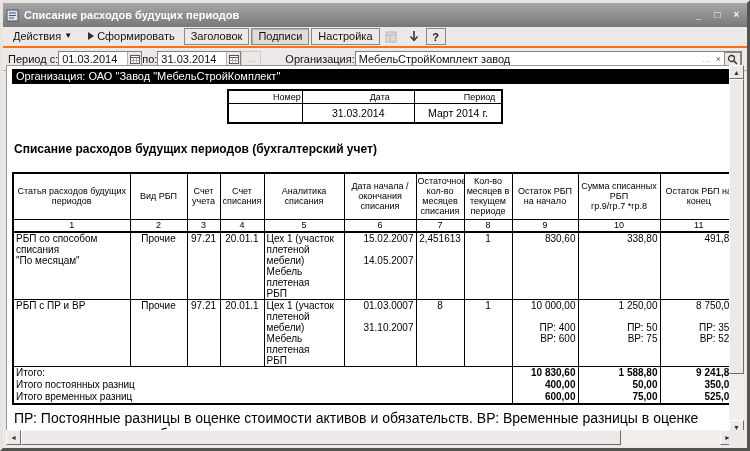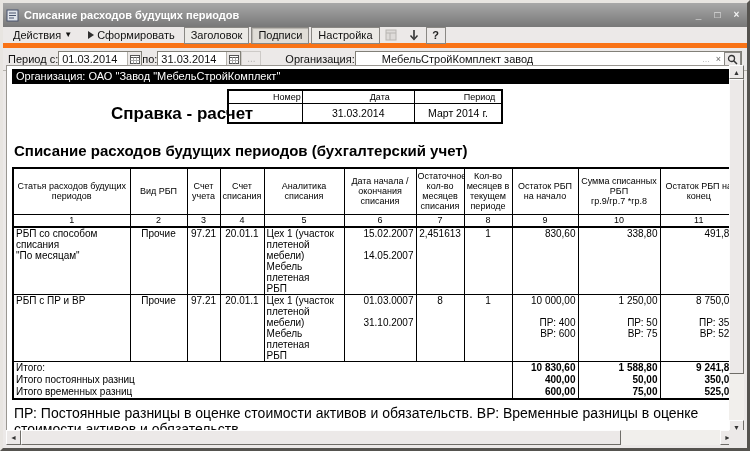--- a/index.html
+++ b/index.html
@@ -12,21 +12,21 @@
   .titlebar { height:24px; background:linear-gradient(#a8a8a8,#787878);
               display:flex; align-items:center; padding:0 3px; gap:4px; }
   .titlebar .ttext { color:#fff; font-weight:bold; font-size:11px; flex:1;
                      white-space:nowrap; overflow:hidden; }
   .tbtn { width:15px; height:13px; color:#f4f4f4; font-size:10px; line-height:12px;
           text-align:center; font-weight:bold; cursor:default; }
   .ticon { width:14px; height:13px; display:flex; }
 
   
   .tb1 { height:21px; display:flex; align-items:center; padding:1px 3px; gap:2px;
-         border-bottom:5px solid #f97316; }
+         border-bottom:2px solid #f97316; }
   .btn { font-size:11px; color:#111; padding:1px 6px 2px; white-space:nowrap;
          display:flex; align-items:center; gap:3px; border:1px solid transparent; }
   .btn.outlined { border:1px solid #8a8884; background:#eceae6; }
   .btn.pressed  { border:1px solid #8a8884; background:#e0ddd7;
                   box-shadow:inset 1px 1px 1px #b5b2ac; }
   .iconbtn { width:20px; height:17px; display:flex; align-items:center;
              justify-content:center; border:1px solid transparent; }
   .iconbtn.outlined { border:1px solid #8a8884; }
   .dis { opacity:.45; }
   .chev { font-size:8px; line-height:8px; }
@@ -34,42 +34,42 @@
           border-bottom:4px solid transparent; display:inline-block; }
 
   .tb2 { height:23px; display:flex; align-items:center; padding:0 5px; gap:0;
          font-size:11px; color:#111; border-bottom:1px solid #b5b2ac; }
   .field { background:#fff; border:1px solid #828078; height:17px; display:flex;
            align-items:center; font-size:11px; padding-left:3px; }
   .datefield { width:84px; justify-content:space-between; }
   .fbtn { width:14px; height:15px; display:flex; align-items:center; justify-content:center;
           background:#ece9e8; border-left:1px solid #b5b2ac; font-size:9px; color:#444; }
   .orgfield { flex:1; justify-content:space-between; }
-  .orgtext { white-space:nowrap; overflow:hidden;margin-left:23px; }
+  .orgtext { white-space:nowrap; overflow:hidden; }
   .orgbtns { display:flex; align-items:center; height:15px; }
   .smallbtn { font-size:9px; color:#666; padding:0 3px; }
   .sq { width:17px; height:15px; background:#ece9e8; border:1px solid #8a8884;
         display:flex; align-items:center; justify-content:center; }
   .dots3 { width:20px; height:17px; background:#ece9e8; border:1px solid #a9a6a0;
            color:#777; font-size:10px; text-align:center; line-height:13px; }
 
   
   .area { position:absolute; top:62px; left:3px; right:3px; bottom:3px; background:#ece9e8; }
   .report { position:absolute; left:0; top:0; width:729px; height:369px; background:#fff;
             border:1px solid #9a9792; overflow:hidden; padding:2px 2px 0 4px; }
   .orgbar { background:#000; color:#fff; font-size:11px; height:15px; line-height:15px;
             padding-left:4px; margin:1px 2px 0 1px; }
   .refsec { position:relative; height:54px; }
   .reftitle { position:absolute; left:100px; top:20px; font-size:17px; font-weight:bold; }
   .reftable { position:absolute; left:216px; top:5px; border-collapse:collapse;
               border:2px solid #000; }
   .reftable td { border:1px solid #000; text-align:center; }
   .reftable tr.h td { font-size:9px; height:12px;padding-left:44px; }
   .reftable tr.v td { font-size:10.5px; height:19px; }
-  .rtitle { font-size:15px; font-weight:bold; margin:4px 0 8px 3px; }
+  .rtitle { font-size:12px; font-weight:bold; margin:4px 0 16px 3px; }
   .method { font-size:10.5px; margin:13px 0 2px 3px; }
 
   table.main { border-collapse:collapse; border:2px solid #000; margin-left:1px;
                table-layout:fixed; width:725px; }
   table.main td { border:1px solid #000; font-size:10px; padding:0 2px 0 2px;
                   vertical-align:top; white-space:pre-line; overflow:hidden; line-height:11px; }
   table.main tr.th td { font-size:9px; line-height:10px; text-align:center;
                         vertical-align:middle; height:46px; padding:0 1px; }
   table.main tr.nums td { font-size:9px; text-align:center; height:12px;
                           vertical-align:middle; border-bottom:2px solid #000; }
@@ -185,21 +185,20 @@
       </span>
     </span>
   </div>
 
   <div class="area">
     <div class="report">
 
       <div class="orgbar">Организация: ОАО "Завод "МебельСтройКомплект"</div>
 
       <div class="refsec">
-        <div class="reftitle">Справка - расчет</div>
         <table class="reftable">
           <tbody>
               <tr class="h">
             <td style="width:73px">Номер</td>
             <td style="width:112px">Дата</td>
             <td style="width:88px">Период</td>
           </tr>
           <tr class="v">
             <td></td>
             <td>31.03.2014</td>

